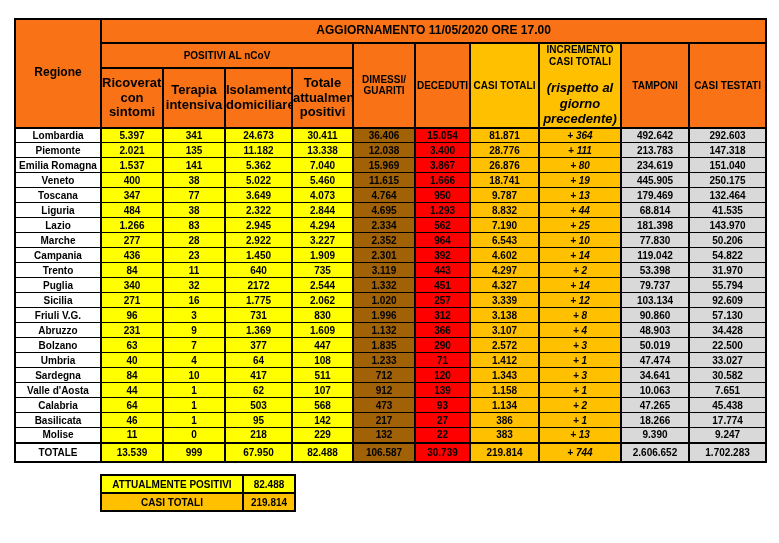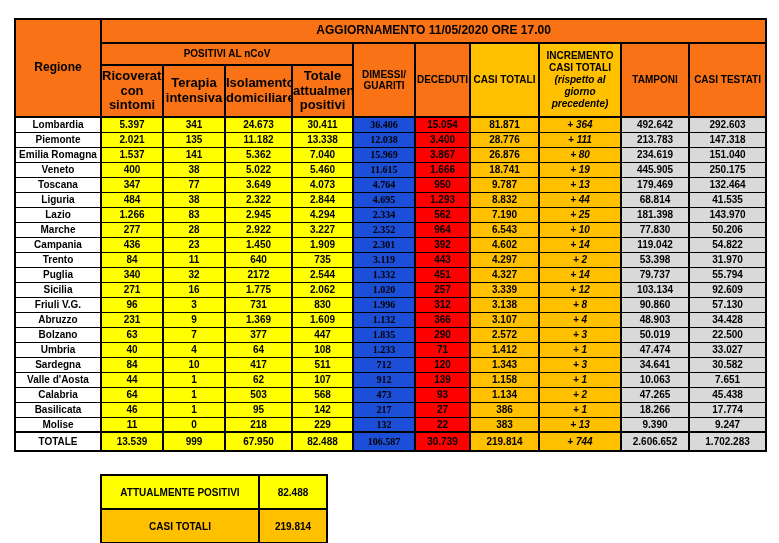--- a/index.html
+++ b/index.html
@@ -12,36 +12,36 @@
   #main-table th,#main-table td{
     border:1px solid #000;border-left-width:2px;border-right-width:2px;
     padding:0;text-align:center;vertical-align:middle;
     font-weight:bold;font-size:10px;line-height:1.15;overflow:hidden;
   }
   #main-table thead th{background:#f97316;border-top-width:2px;border-bottom-width:2px;}
   #main-table thead tr.r1 th{height:22px;font-size:12px;}
   #main-table thead tr.r2 th{height:20px;}
   #main-table thead tr.r3 th{height:50px;font-size:13px;}
   #main-table thead th.hdr-orange{background:#ffc000;}
-  .inc-note{font-size:10px;font-style:italic;font-weight:bold;line-height:1.2;display:block;margin-top:1px;}
+  .inc-note{font-size:13px;font-style:italic;font-weight:bold;line-height:1.2;display:block;margin-top:13px;}
   #main-table tbody tr{height:15px;}
   #main-table tbody td{font-size:10px;}
   td.region{background:#ffffff;margin-left:30px;}
   td.y{background:#ffff00;}
-  td.g{background:#1d4ed8;font-family:Liberation Serif, serif;}
+  td.g{background:#a16207;}
   td.r{background:#ff0000;}
   td.o{background:#ffc000;}
   td.gr{background:#d9d9d9;}
   td.i{font-style:italic;}
   #main-table tr.total-row td{border-top-width:2px;border-bottom-width:2px;height:17px;}
 
   
   #summary-table{position:absolute;left:100px;top:474px;border:2px solid #000;}
   #summary-table td{
-    border:2px solid #000;padding:8px;text-align:center;vertical-align:middle;
+    border:2px solid #000;padding:0;text-align:center;vertical-align:middle;
     font-weight:bold;font-size:10px;height:16px;overflow:hidden;
   }
   #summary-table td.lbl{width:140px;}
   #summary-table td.val{width:50px;}
   tr.sum-yellow td{background:#ffff00;}
   tr.sum-green td{background:#00ff00;}
   tr.sum-red td{background:#ff0000;}
   tr.sum-orange td{background:#ffc000;}
 </style>
 </head>

